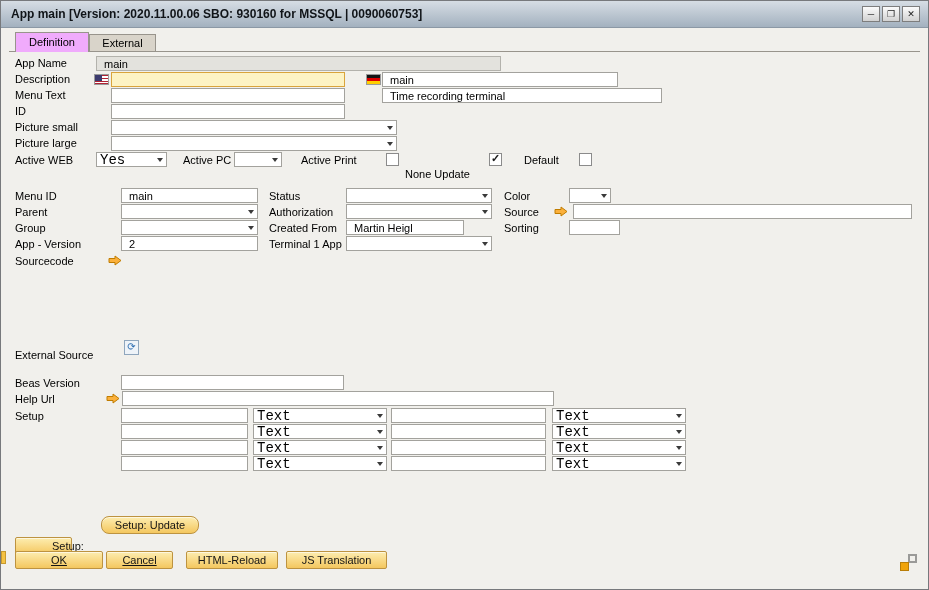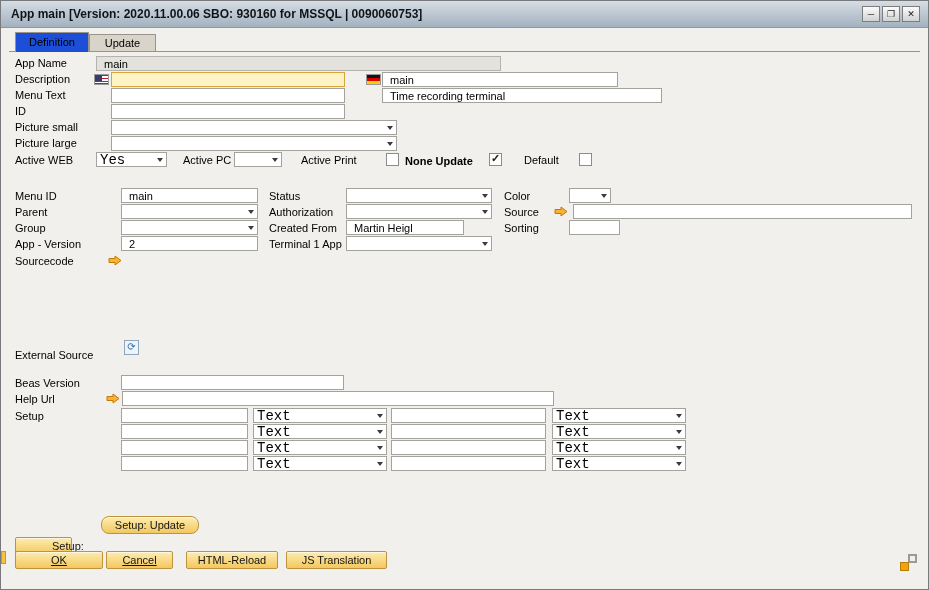--- a/index.html
+++ b/index.html
@@ -2,21 +2,21 @@
 <html><head>
 <meta charset="utf-8">
 <style>
   html,body{margin:0;padding:0;background:#ffffff;font-family:"Liberation Sans",sans-serif;}
   .window{position:relative;width:929px;height:590px;background:#f1f0ec;border:1px solid #77797c;box-sizing:border-box;overflow:hidden;}
   .titlebar{position:absolute;top:0;left:0;right:0;height:26px;background:linear-gradient(#d6dde4,#a3b1bf);border-bottom:1px solid #8b98a5;}
   .title{position:absolute;left:10px;top:6px;font-size:12px;font-weight:bold;color:#101418;white-space:nowrap;text-align:center;}
   .winbtns{position:absolute;right:8px;top:5px;display:flex;gap:2px;}
   .winbtn{width:18px;height:16px;background:linear-gradient(#fbfbfb,#d2d2d2);border:1px solid #7d7d7d;font-size:9px;line-height:14px;text-align:center;color:#222;cursor:pointer;box-sizing:border-box;}
   .tab{position:absolute;top:33px;height:17px;background:#d9d4ca;border:1px solid #98948c;border-bottom:none;font-size:11px;line-height:16px;text-align:center;box-sizing:border-box;cursor:pointer;}
-  .tab.active{top:31px;height:20px;background:#1d4ed8;z-index:3;line-height:19px;}
+  .tab.active{top:31px;height:20px;background:#f0abfc;z-index:3;line-height:19px;}
   .tabline{position:absolute;top:50px;left:8px;right:8px;border-top:1px solid #98948c;z-index:1;}
   .lbl{position:absolute;font-size:11px;color:#000;white-space:nowrap;}
   .inp{position:absolute;height:15px;background:#fff;border:1px solid #a3a29d;box-sizing:border-box;font-family:"Liberation Sans",sans-serif;font-size:11px;padding:0 7px;color:#000;}
   .inp.disabled{background:#e3e2dd;border-color:#b3b2ac;}
   .inp.focus{background:#fdf3c4;border-color:#dia53a;border-color:#d9a43c;}
   .combo{position:absolute;height:15px;background:#fff;border:1px solid #a3a29d;box-sizing:border-box;cursor:pointer;}
   .cval{position:absolute;left:3px;top:1px;font-size:14px;line-height:12px;color:#000;white-space:nowrap;font-family:Liberation Mono, monospace;}
   .carr{position:absolute;right:3px;top:5px;width:0;height:0;border-left:3.5px solid transparent;border-right:3.5px solid transparent;border-top:4px solid #3a3a3a;}
   .chk{position:absolute;width:13px;height:13px;background:#fff;border:1px solid #8b8b8b;box-sizing:border-box;cursor:pointer;}
   .check{position:absolute;left:1px;top:-2px;font-size:11px;font-weight:bold;color:#1c1c1c;}
@@ -42,33 +42,33 @@
   <div class="titlebar">
     <span class="title">App main [Version: 2020.11.00.06 SBO: 930160 for MSSQL | 0090060753]</span>
     <div class="winbtns">
       <div class="winbtn"><span>─</span></div>
       <div class="winbtn"><span>❐</span></div>
       <div class="winbtn"><span>✕</span></div>
     </div>
   </div>
 
   <div class="tab active" style="left:14px;width:74px;"><span>Definition</span></div>
-  <div class="tab" style="left:88px;width:67px;"><span>Update</span></div>
+  <div class="tab" style="left:88px;width:67px;"><span>External</span></div>
   <div class="tabline"></div>
 
   <span class="lbl" style="left:14px;top:56px;">App Name</span>
   <span class="lbl" style="left:14px;top:72px;">Description</span>
   <span class="lbl" style="left:14px;top:88px;">Menu Text</span>
   <span class="lbl" style="left:14px;top:104px;">ID</span>
   <span class="lbl" style="left:14px;top:120px;">Picture small</span>
   <span class="lbl" style="left:14px;top:136px;">Picture large</span>
   <span class="lbl" style="left:14px;top:153px;">Active WEB</span>
   <span class="lbl" style="left:182px;top:153px;">Active PC</span>
   <span class="lbl" style="left:300px;top:153px;">Active Print</span>
-  <span class="lbl" style="left:404px;top:154px;font-weight:bold;">None Update</span>
+  <span class="lbl" style="left:404px;top:167px;">None Update</span>
   <span class="lbl" style="left:523px;top:153px;">Default</span>
 
   <input class="inp disabled" style="left: 95px; top: 55px; width: 405px;" readonly="" value="main">
   <span class="flag flag-us" style="left:93px;top:73px;">
       <span class="canton"></span>
     </span>
   <input class="inp focus" style="left: 110px; top: 71px; width: 234px;" value="">
   <span class="flag flag-de" style="left:365px;top:73px;"></span>
   <input class="inp" style="left: 381px; top: 71px; width: 236px;" value="main">
   <input class="inp" style="left: 110px; top: 87px; width: 234px;" value="">

